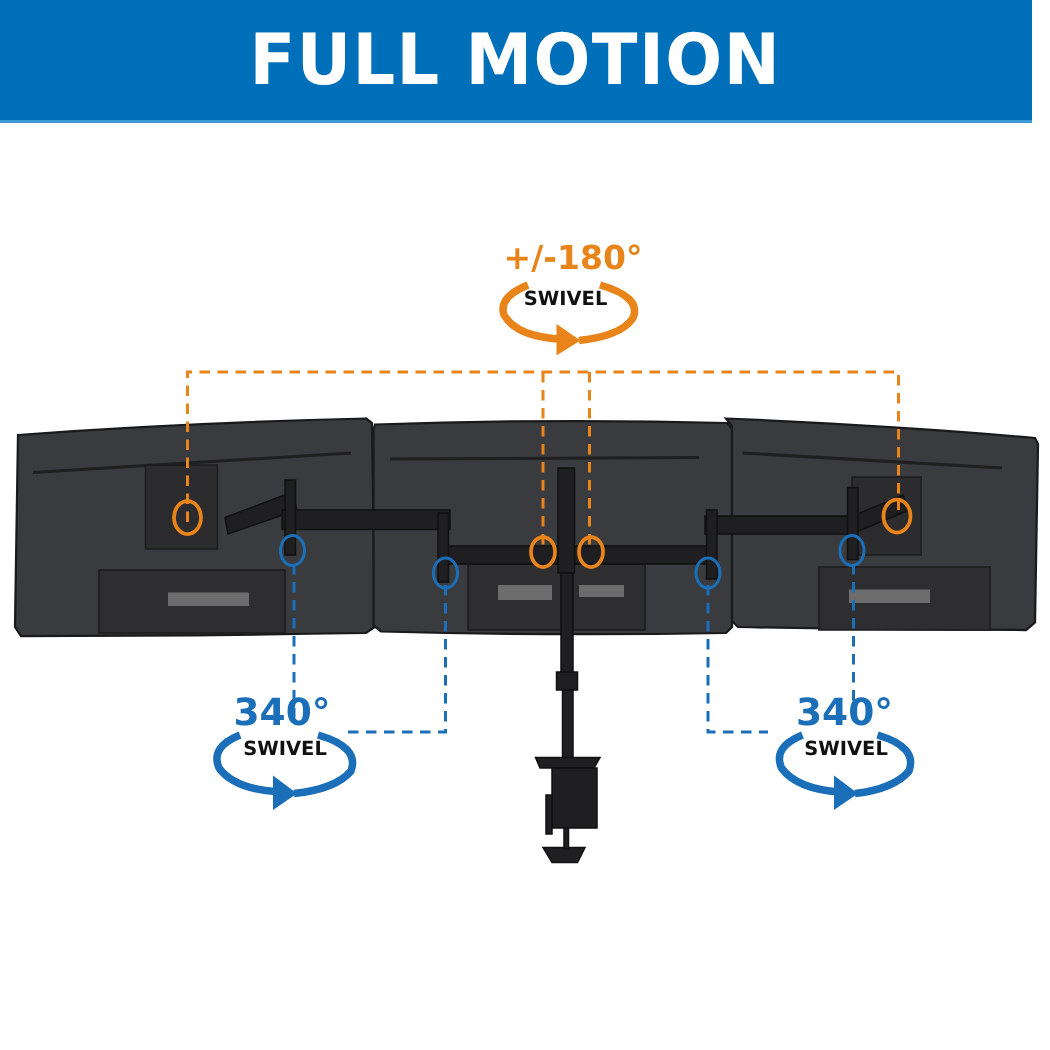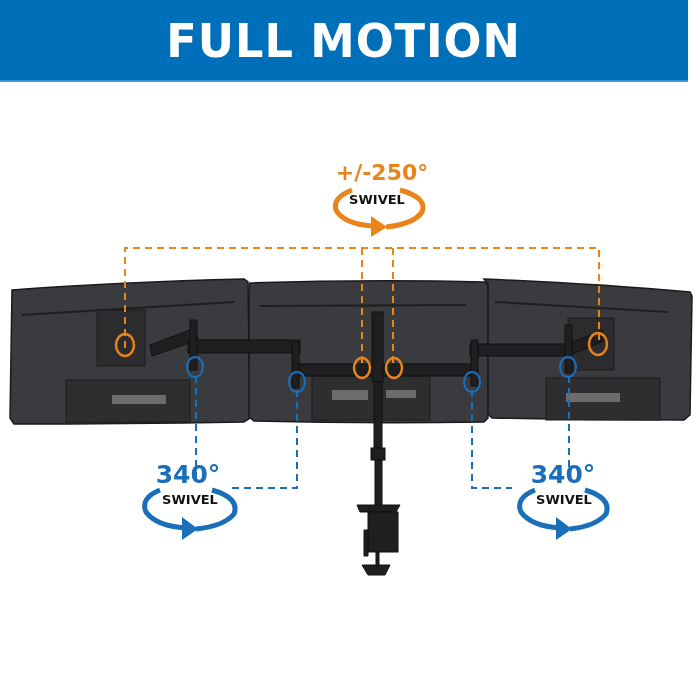--- a/index.html
+++ b/index.html
@@ -96,20 +96,20 @@
     <path d="M212 490 Q240 498 234 514 Q224 526 196 529" fill="none" stroke="#1a6fb8" stroke-width="5"></path>
     <path d="M182 517 L198 529 L182 540 Z" fill="#1a6fb8"></path>
   </g>
   <g>
     <path d="M535 490 Q515 498 521 512 Q531 526 560 528" fill="none" stroke="#1a6fb8" stroke-width="5"></path>
     <path d="M585 490 Q612 498 606 514 Q596 526 570 529" fill="none" stroke="#1a6fb8" stroke-width="5"></path>
     <path d="M556 517 L572 529 L556 540 Z" fill="#1a6fb8"></path>
   </g>
 </svg>
 
-<div class="lbl" style="left:322px;top:160px;width:120px;color:#e8841a;font-size:22px;">+/-250°</div>
+<div class="lbl" style="left:322px;top:160px;width:120px;color:#e8841a;font-size:22px;">+/-180°</div>
 <div class="lbl" style="left:332px;top:192px;width:90px;color:#111;font-size:13px;">SWIVEL</div>
 
 <div class="lbl" style="left:138px;top:460px;width:100px;color:#1a6fb8;font-size:25px;">340°</div>
 <div class="lbl" style="left:145px;top:492px;width:90px;color:#111;font-size:13px;">SWIVEL</div>
 
 <div class="lbl" style="left:513px;top:460px;width:100px;color:#1a6fb8;font-size:25px;">340°</div>
 <div class="lbl" style="left:519px;top:492px;width:90px;color:#111;font-size:13px;">SWIVEL</div>
 
 </body></html>

